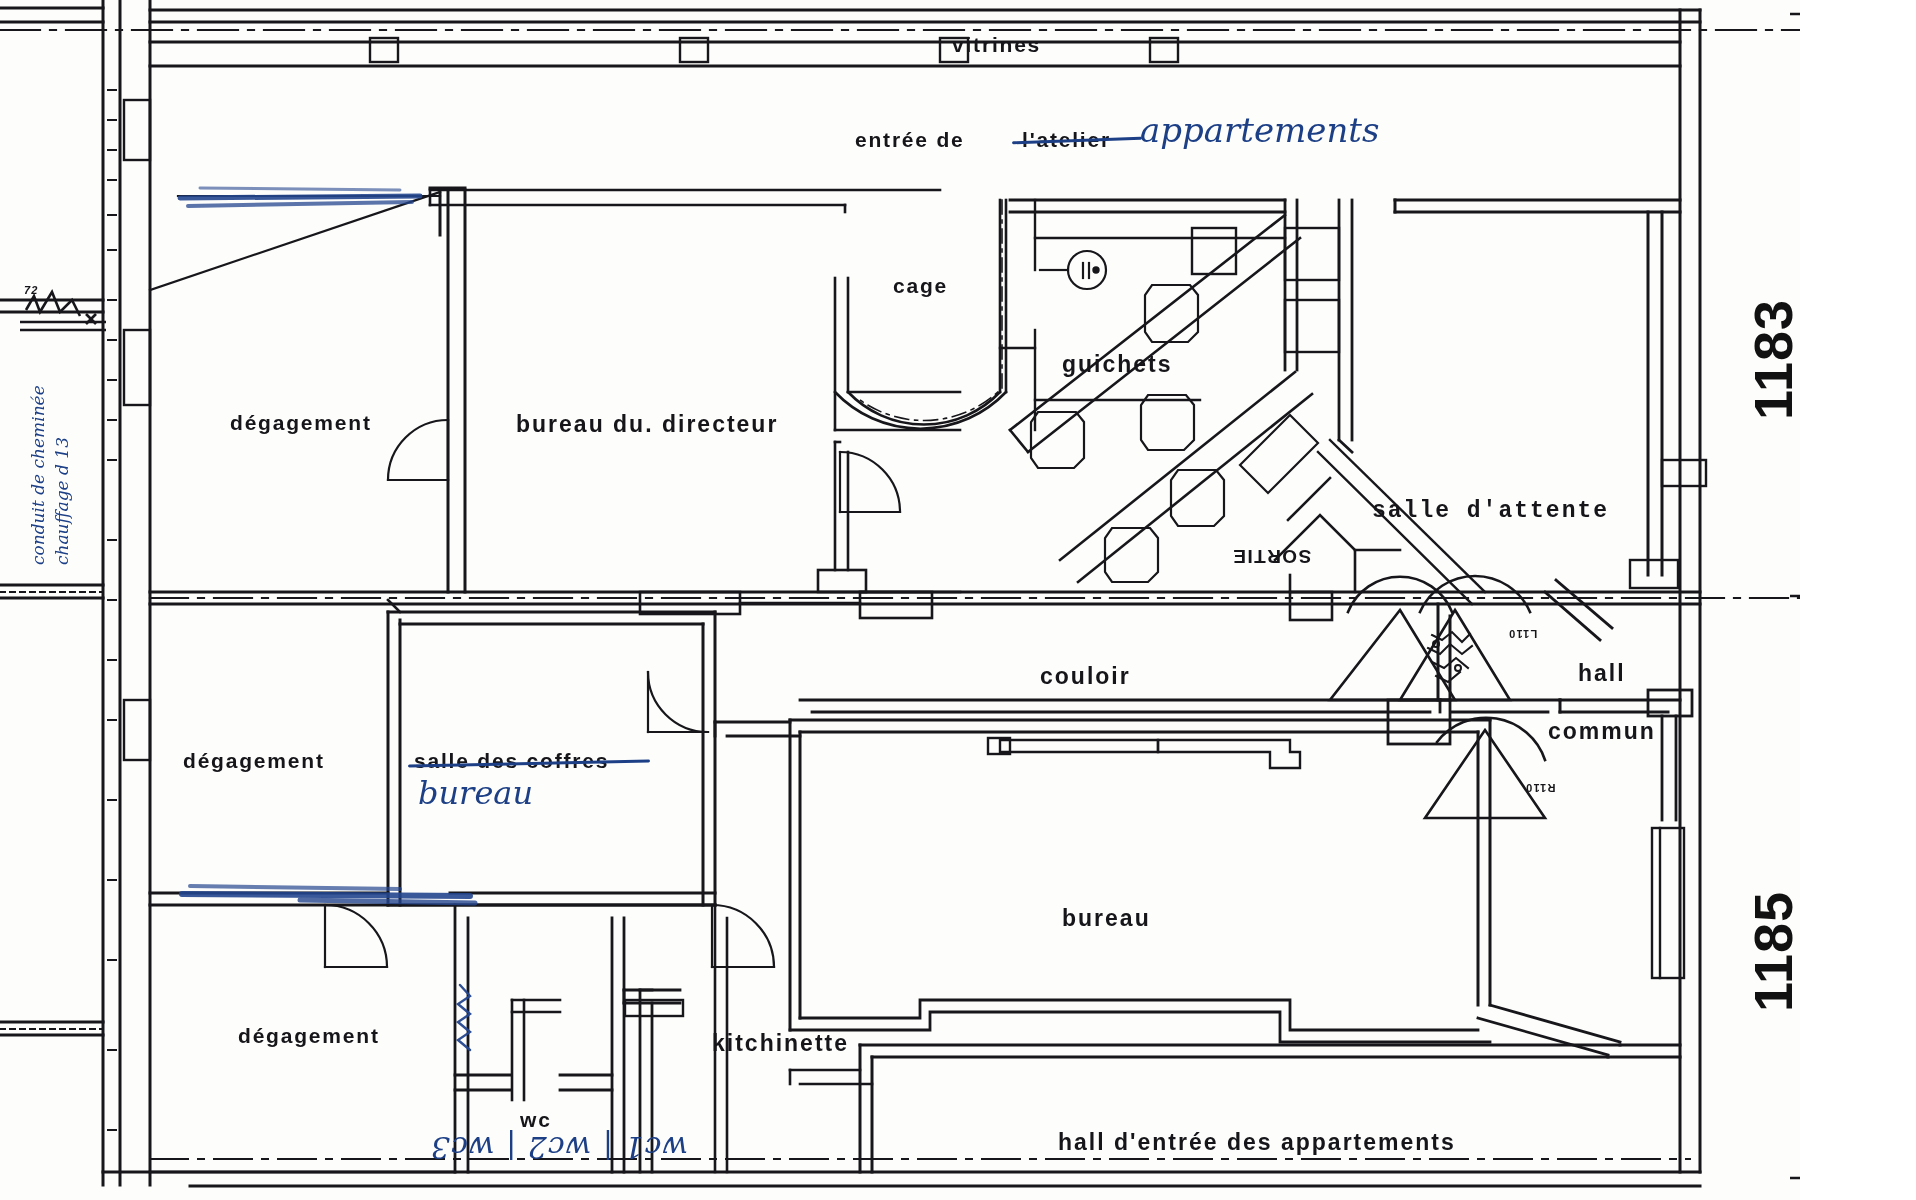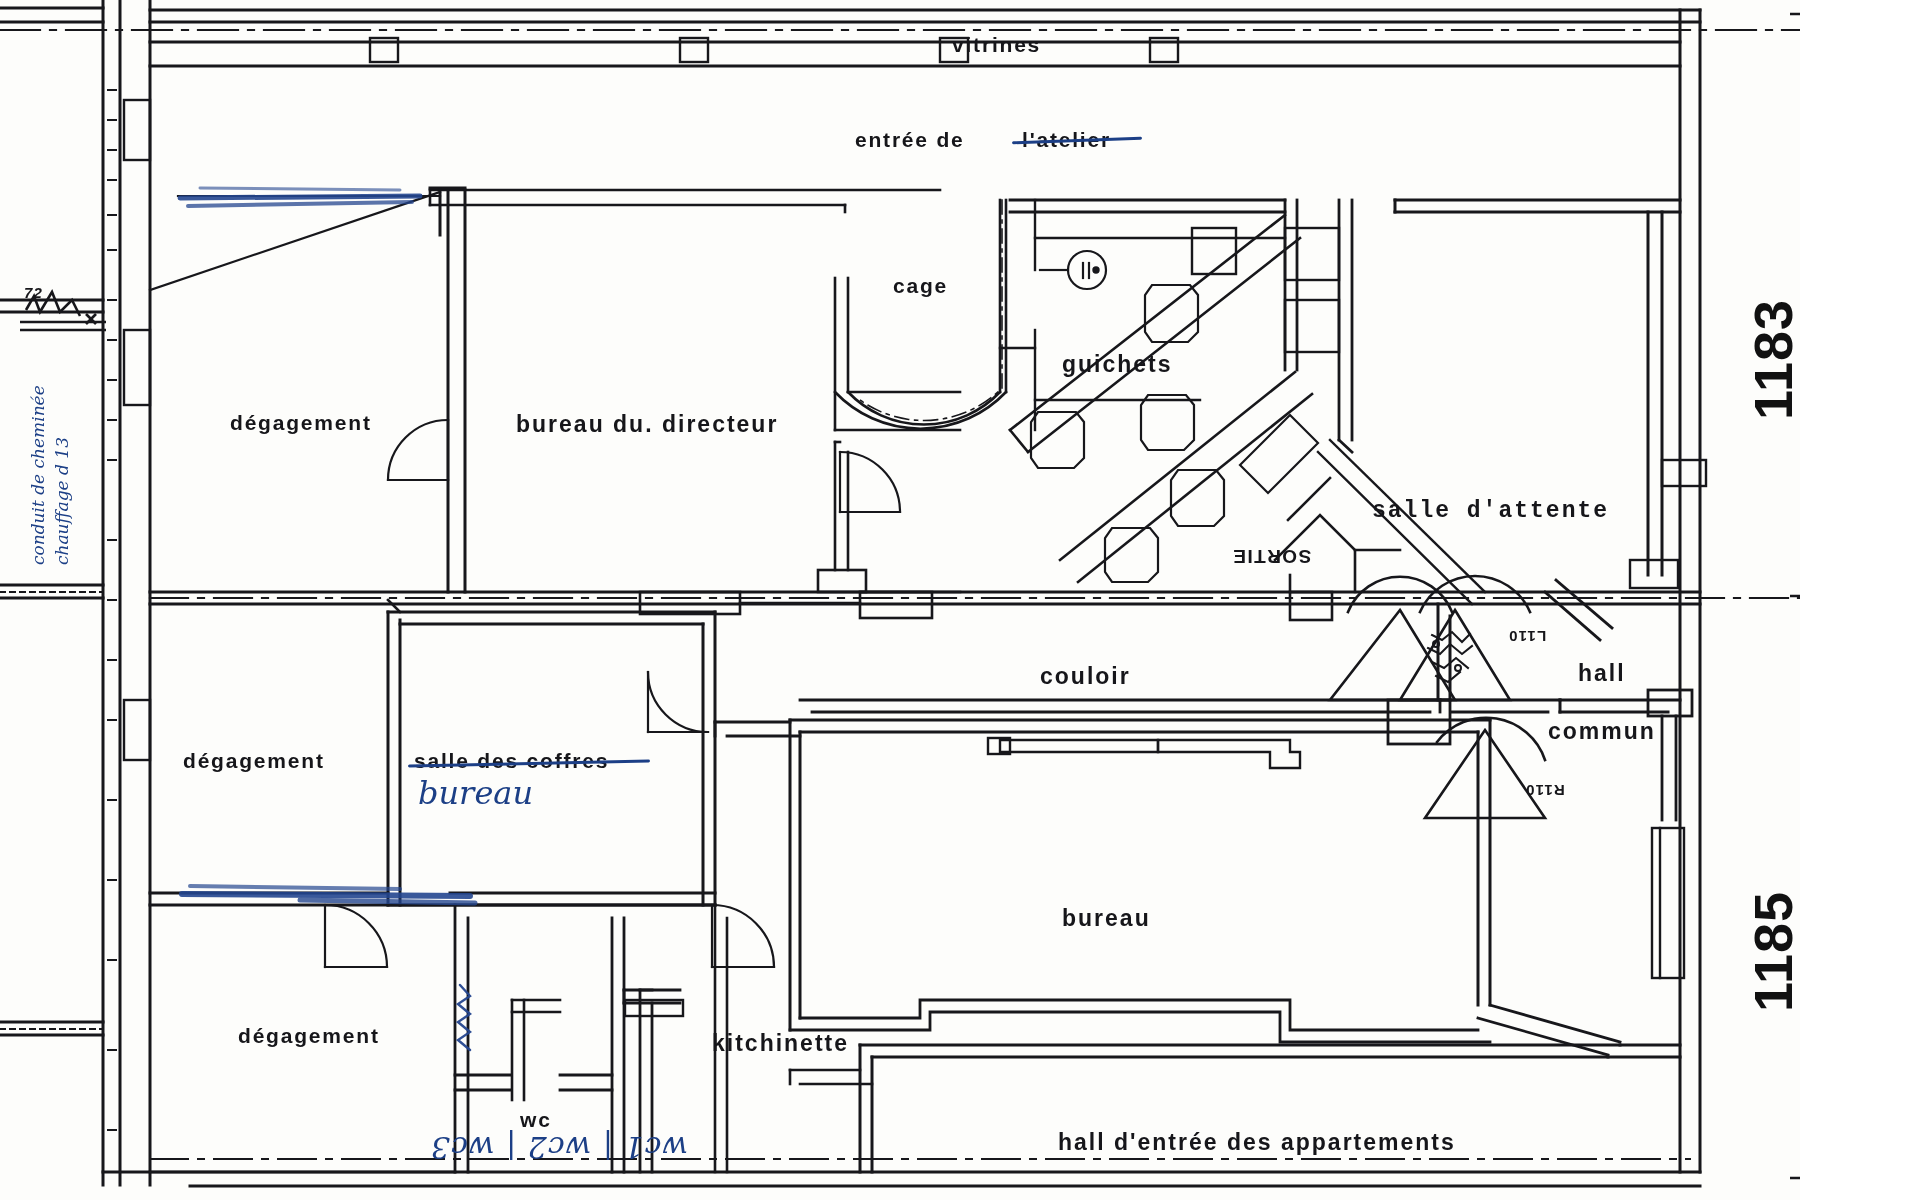--- a/index.html
+++ b/index.html
@@ -5,21 +5,21 @@
 <style>
   html,body{margin:0;padding:0;background:#ffffff;}
   body{font-family:"Liberation Sans",sans-serif;}
   #stage{position:relative;width:1800px;height:1200px;background:#fdfdfb;overflow:hidden;}
   #plan{position:absolute;left:0;top:0;width:1916px;height:1200px;}
   .lbl{position:absolute;color:#16161a;font-family:"Liberation Sans",sans-serif;
        font-weight:bold;letter-spacing:1.6px;white-space:nowrap;}
   .lbl.sm{font-size:19px;letter-spacing:1.4px;}
   .lbl.md{font-size:21px;letter-spacing:1.8px;}
   .lbl.lg{font-size:23px;letter-spacing:2px;}
-  .lbl.tiny{font-size:15px;letter-spacing:1.2px;}
+  .lbl.tiny{font-size:11px;letter-spacing:1.2px;}
   .parcel{position:absolute;color:#111;font-weight:bold;font-size:54px;
           letter-spacing:1px;transform:rotate(-90deg);transform-origin:left top;
           font-family:"Liberation Sans",sans-serif;}
   .dim{position:absolute;color:#111;font-weight:normal;font-size:20px;
        transform:rotate(-90deg);transform-origin:left top;
        font-family:"Liberation Sans",sans-serif;letter-spacing:0.5px;}
   .rot180{transform:rotate(180deg);}
   .rot90{transform:rotate(-90deg);transform-origin:left top;}
   .hand{position:absolute;color:#1c3f86;font-family:"DejaVu Serif",serif;
         font-style:italic;white-space:nowrap;}
@@ -458,20 +458,21 @@
       <line x1="86" y1="314" x2="96" y2="324"></line>
       <line x1="96" y1="314" x2="86" y2="324"></line>
     </g>
   </svg>
 
   <div class="lbl md" style="left:952px;top:33px;">vitrines</div>
 
   <div class="lbl md" style="left:855px;top:128px;">entrée de</div>
   <div class="lbl md" style="left:1022px;top:128px;">l'atelier</div>
   <div class="strike" style="left:1012px;top:139px;width:130px;transform:rotate(-2deg);"></div>
+  <div class="hand" style="left:1140px;top:110px;font-size:34px;">appartements</div>
 
   <div class="lbl md" style="left:893px;top:274px;text-align:right;">cage</div>
 
   <div class="lbl lg" style="left:1062px;top:351px;">guichets</div>
 
   <div class="lbl lg" style="left:1372px;top:498px;font-family:Liberation Mono, monospace;">salle d'attente</div>
 
   <div class="lbl md" style="left:230px;top:411px;">dégagement</div>
 
   <div class="lbl lg" style="left:516px;top:411px;">bureau du. directeur</div>

